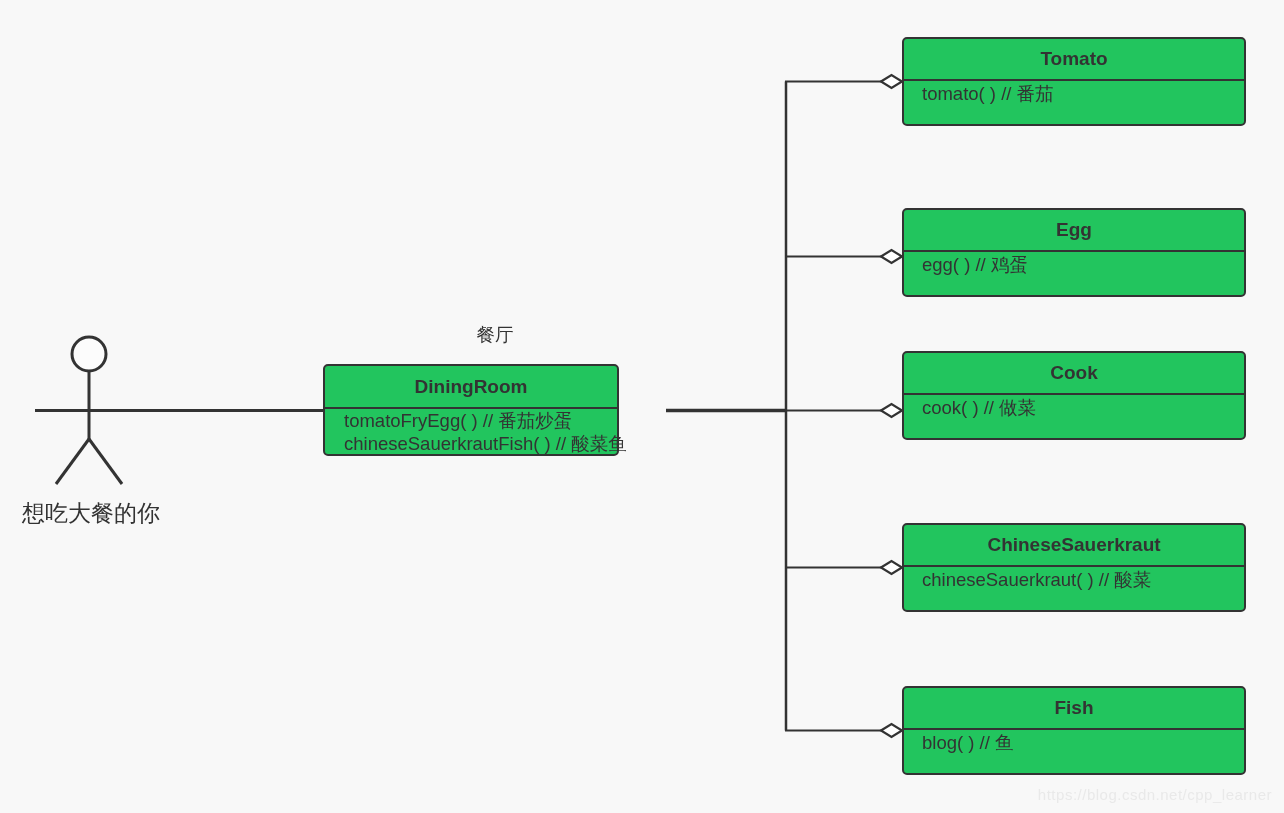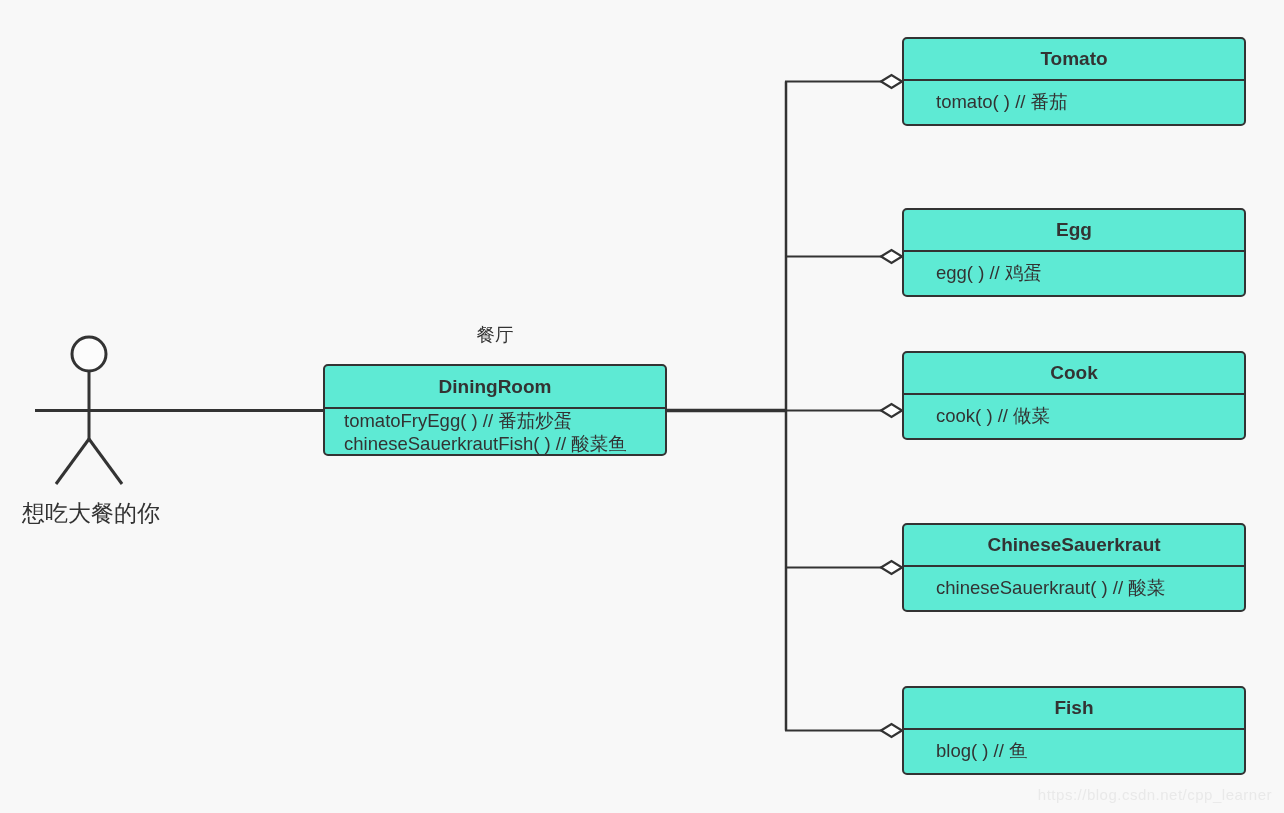--- a/index.html
+++ b/index.html
@@ -17,45 +17,44 @@
     background: #f8f8f8;
   }
   svg.overlay {
     position: absolute;
     left: 0; top: 0;
     width: 1284px; height: 813px;
     pointer-events: none;
   }
   .uml-box {
     position: absolute;
-    background: #5eead4;
+    background: #22c55e;
     border: 2.5px solid #333333;
     border-radius: 5px;
     box-sizing: border-box;
   }
   .uml-title {
     font-weight: bold;
     font-size: 19px;
     text-align: center;
     border-bottom: 2.5px solid #333333;
     display: flex;
     align-items: center;
     justify-content: center;
     height: 40px;
   }
   .uml-methods {
     font-size: 18.5px;
-    padding-left: 32px;
+    padding-left: 18px;
     display: flex;
     flex-direction: column;
-    justify-content: center;
     height: 41.5px;
     white-space: nowrap;
   }
-  .uml-box.dining { left: 323px; top: 364px; width: 344px; height: 92px; overflow: visible; }
+  .uml-box.dining { left: 323px; top: 364px; width: 296px; height: 92px; overflow: visible; }
   .uml-box.dining .uml-title { height: 41px; }
   .uml-box.dining .uml-methods {
     height: auto;
     justify-content: flex-start;
     line-height: 22.5px;
     padding-top: 1px;
     padding-left: 19px;
   }
   .class-box { left: 902px; width: 344px; height: 89px; }
   .box-tomato { top: 37px; }

